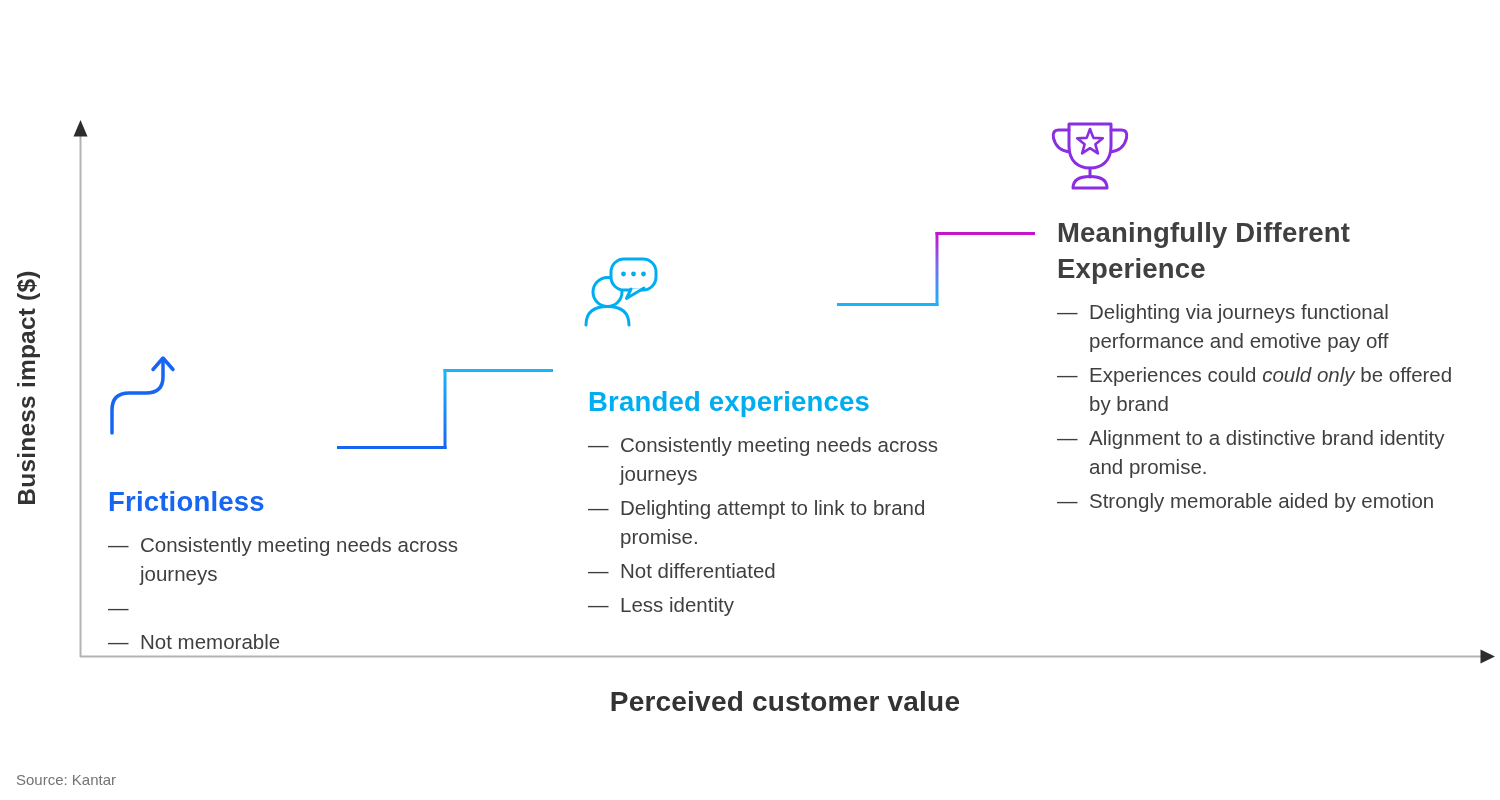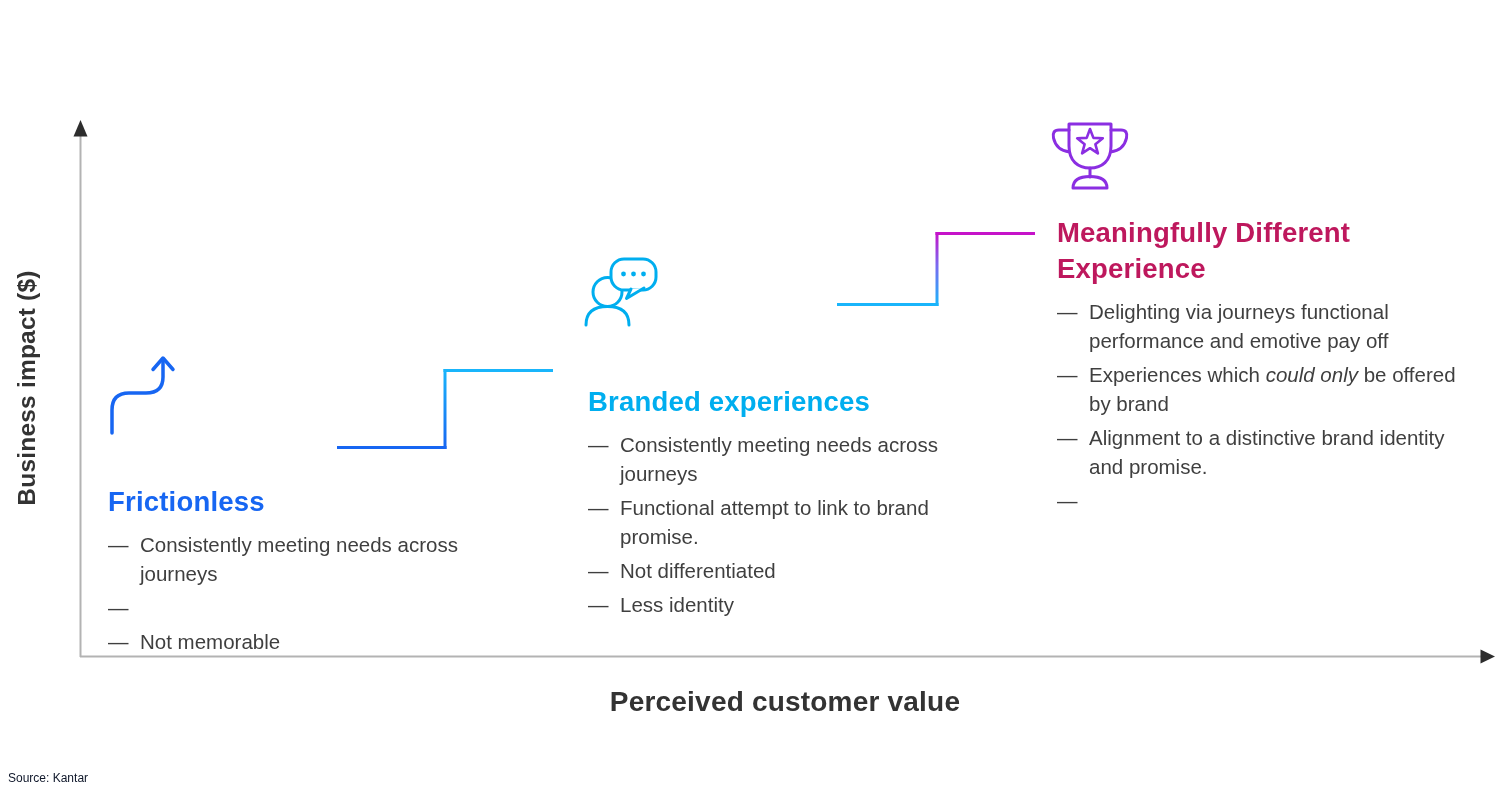--- a/index.html
+++ b/index.html
@@ -18,36 +18,36 @@
     font-size:24.5px; font-weight:bold; color:#333333;
     white-space:nowrap; letter-spacing:0.2px;
   }
   .x-axis-label {
     position:absolute; left:785px; top:686px;
     transform:translateX(-50%);
     font-size:28px; font-weight:bold; color:#333333;
     white-space:nowrap; letter-spacing:0.2px;
   }
   .source {
-    position:absolute; left:8px; top:771px;
-    font-size:12px; color:#0f172a;
+    position:absolute; left:16px; top:771px;
+    font-size:15px; color:#737373;
   }
 
   .stage { position:absolute; }
   .stage h2 {
     margin:0 0 10px 0;
     font-size:27.5px; font-weight:bold; line-height:1.3;
     letter-spacing:0.2px;
   }
   .stage1 { left:108px; top:436px; width:392px;margin-top:48px; }
   .stage2 { left:588px; top:348px; width:392px;margin-top:36px; }
   .stage3 { left:1057px; top:215px; width:400px; }
   .stage1 h2 { color:#1766f2; }
   .stage2 h2 { color:#00aeef; }
-  .stage3 h2 { color:#be185d; }
+  .stage3 h2 { color:#404040; }
 
   ul.bullets { list-style:none; margin:0; padding:0; font-size:20.5px; color:#3f3f3f; }
   ul.bullets li { display:flex; align-items:flex-start; margin-bottom:5px; line-height:1.42; }
   .dash { flex:0 0 32px; }
   .bullet-text em { font-style:italic; }
 </style>
 </head>
 <body>
 
 <div class="canvas">
@@ -135,21 +135,21 @@
 
   <div class="stage stage2">
     <h2>Branded experiences</h2>
     <ul class="bullets">
       <li>
         <span class="dash">—</span>
         <span class="bullet-text">Consistently meeting needs across journeys</span>
       </li>
       <li>
         <span class="dash">—</span>
-        <span class="bullet-text">Functional attempt to link to brand promise.</span>
+        <span class="bullet-text">Delighting attempt to link to brand promise.</span>
       </li>
       <li>
         <span class="dash">—</span>
         <span class="bullet-text">Not differentiated</span>
       </li>
       <li>
         <span class="dash">—</span>
         <span class="bullet-text">Less identity</span>
       </li>
     </ul>
@@ -157,27 +157,28 @@
 
   <div class="stage stage3">
     <h2>Meaningfully Different Experience</h2>
     <ul class="bullets">
       <li>
         <span class="dash">—</span>
         <span class="bullet-text">Delighting via journeys functional performance and emotive pay off</span>
       </li>
       <li>
         <span class="dash">—</span>
-        <span class="bullet-text"><span>Experiences which </span><em>could only</em><span> be offered by brand</span></span>
+        <span class="bullet-text"><span>Experiences could </span><em>could only</em><span> be offered by brand</span></span>
       </li>
       <li>
         <span class="dash">—</span>
         <span class="bullet-text">Alignment to a distinctive brand identity and promise.</span>
       </li>
       <li>
         <span class="dash">—</span>
+        <span class="bullet-text">Strongly memorable aided by emotion</span>
       </li>
     </ul>
   </div>
 
   <div class="source">Source: Kantar</div>
 
 </div>
 
 </body></html>

